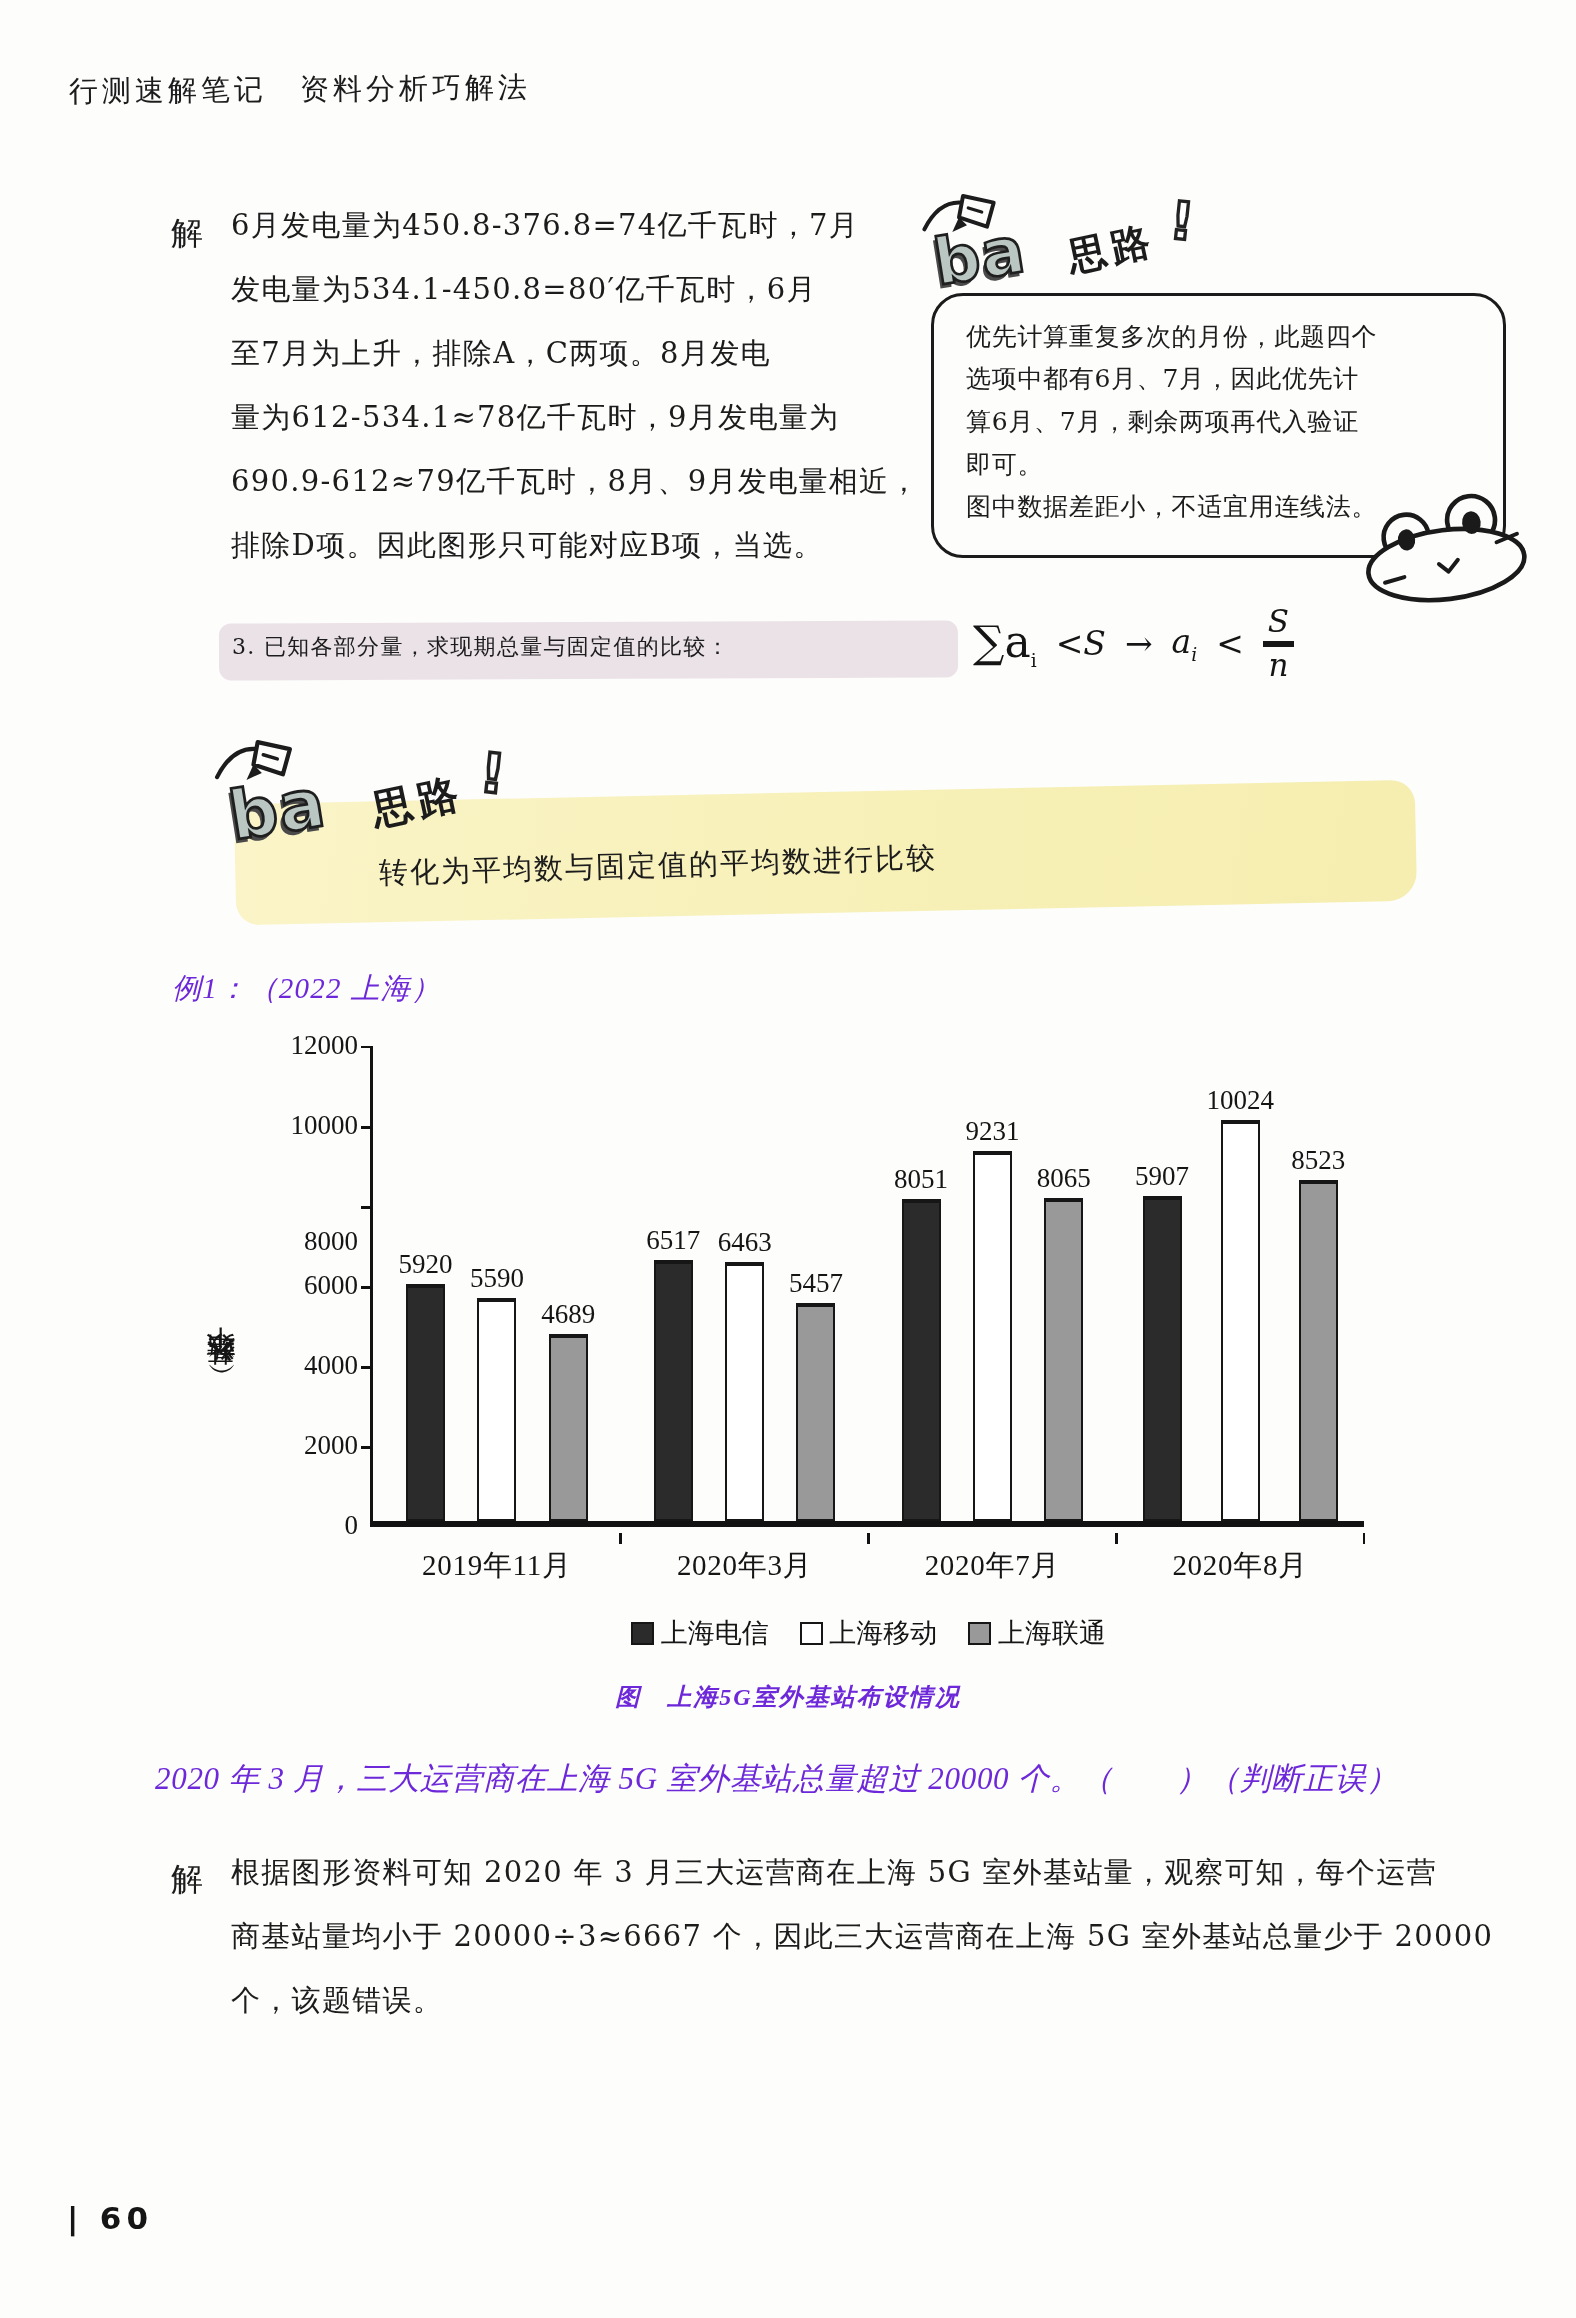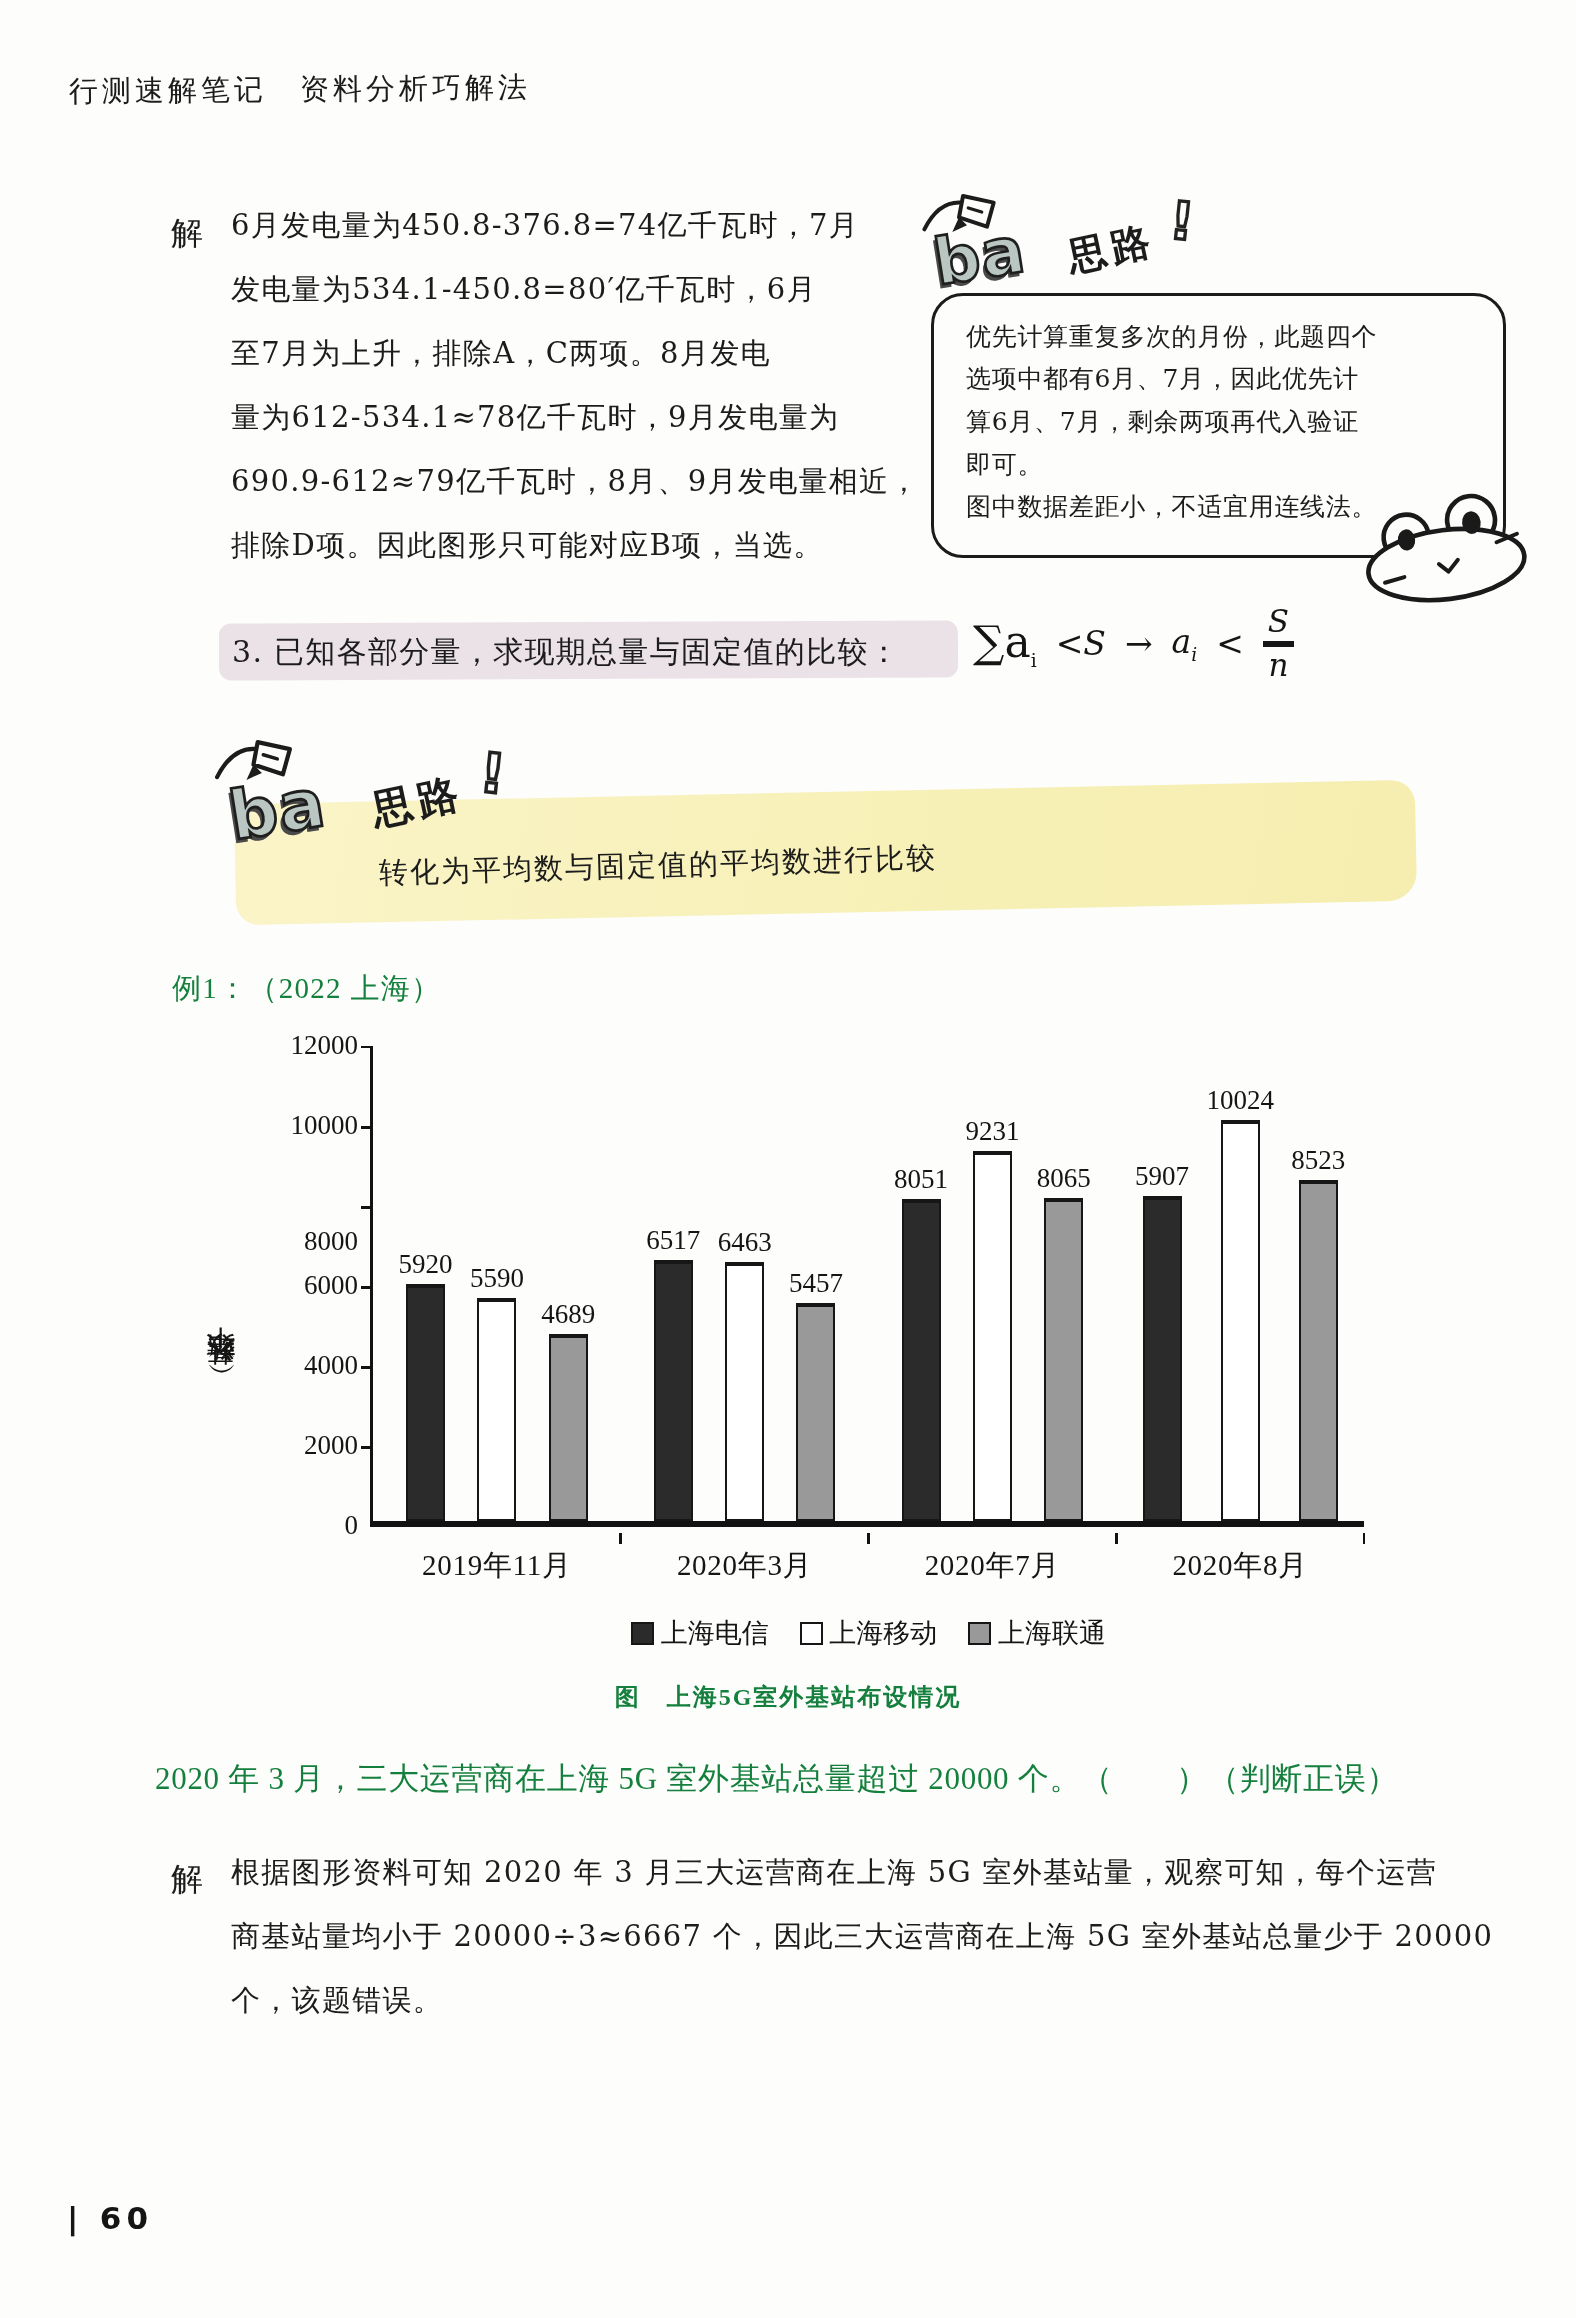--- a/index.html
+++ b/index.html
@@ -3,21 +3,21 @@
 <meta charset="utf-8">
 <style>
   * { margin:0; padding:0; box-sizing:border-box; }
   html,body { background:#e8e8e6; }
   #page {
     position:relative; width:1576px; height:2319px; margin:0 auto;
     background:#fdfdfc; overflow:hidden;
     color:#151515;
   }
   .hand  { font-family:"DejaVu Serif", cursive; color:#1c1c1c; }
-  .print { font-family:"Liberation Serif","DejaVu Serif", serif; color:#15803d; }
+  .print { font-family:"Liberation Serif","DejaVu Serif", serif; color:#6d28d9;font-style:italic; }
   .ui    { font-family:"DejaVu Sans", sans-serif; }
   .nowrap{ white-space:nowrap; }
   .abs   { position:absolute; }
 
   
   #header { left:69px; top:70px; font-size:29px; letter-spacing:4px; transform:rotate(-0.5deg); }
 
   
   .sol-label { font-size:32px; }
   .sol-line  { position:absolute; left:0; font-size:29px; line-height:40px; white-space:nowrap; letter-spacing:1.3px; }
@@ -35,21 +35,21 @@
     -webkit-text-stroke:2.7px #1f1f1f; text-shadow:-3.3px 4px 0 #4a4a4a;
     transform:rotate(-9deg); letter-spacing:1.3px;
   }
   .logo .silu { position:absolute; font-size:39px; transform:rotate(-12deg); letter-spacing:5.3px; font-weight:700; }
   .logo .bang { position:absolute; font-family:"DejaVu Sans", sans-serif; font-weight:800; font-size:52px;
                 color:#ffffff; -webkit-text-stroke:3.3px #222; transform:rotate(6deg); }
   .logo svg { position:absolute; }
 
   
   #rule3-hl { left:219px; top:622px; width:739px; height:57px; background:#ebe2e8; border-radius:12px; transform:rotate(-0.25deg); }
-  #rule3-text { left:232px; top:632px; font-size:30px; letter-spacing:1.3px;text-align:center; }
+  #rule3-text { left:232px; top:632px; font-size:22px; letter-spacing:1.3px;text-align:center; }
   #formula { left:973px; top:587px; height:113px; display:flex; align-items:center; gap:19px;
              font-family:"DejaVu Serif", serif; font-style:italic; font-size:33px; }
   #formula .sum { font-size:44px; font-style:normal; }
   .sub { font-size:18.7px; vertical-align:sub; }
   .frac { display:inline-flex; flex-direction:column; align-items:center; line-height:1.05; font-size:31px; }
   .frac .bar { width:31px; height:2.7px; background:#111; margin:2.7px 0; }
 
   
   #tip2-band { left:235px; top:792px; width:1181px; height:121px;
                background:linear-gradient(100deg,#faf4c8 0%,#f7f0b6 60%,#f6eeb0 100%);

